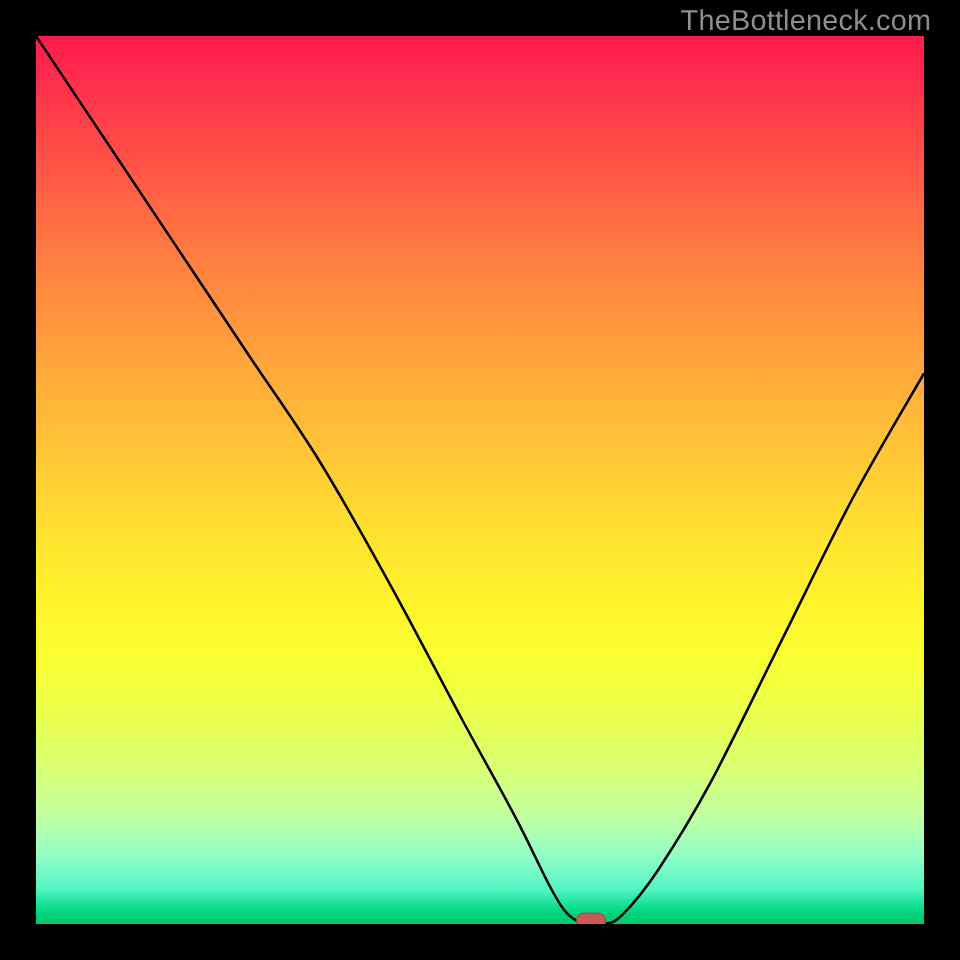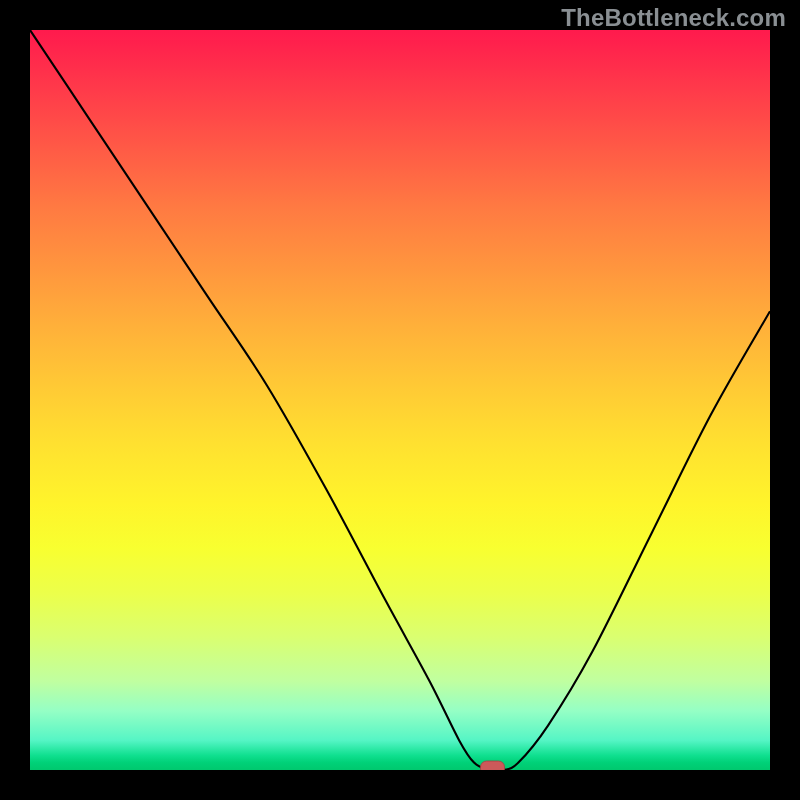--- a/index.html
+++ b/index.html
@@ -60,24 +60,24 @@
     stroke-width: 2.1;
   }
   .marker {
     fill: #cc5a5a;
     stroke: #a24040;
     stroke-width: 0.8;
   }
   .watermark {
     position: absolute;
     top: 4px;
-    right: 14px;
+    right: 24px;
     color: #8a8f93;
     font-size: 24px;
-    font-weight: 700;
+    font-weight: 400;
     letter-spacing: 0.2px;
     user-select: none;
   }
 </style>
 </head>
 <body>
 
 <div class="container">
 
   <div class="watermark">TheBottleneck.com</div>

